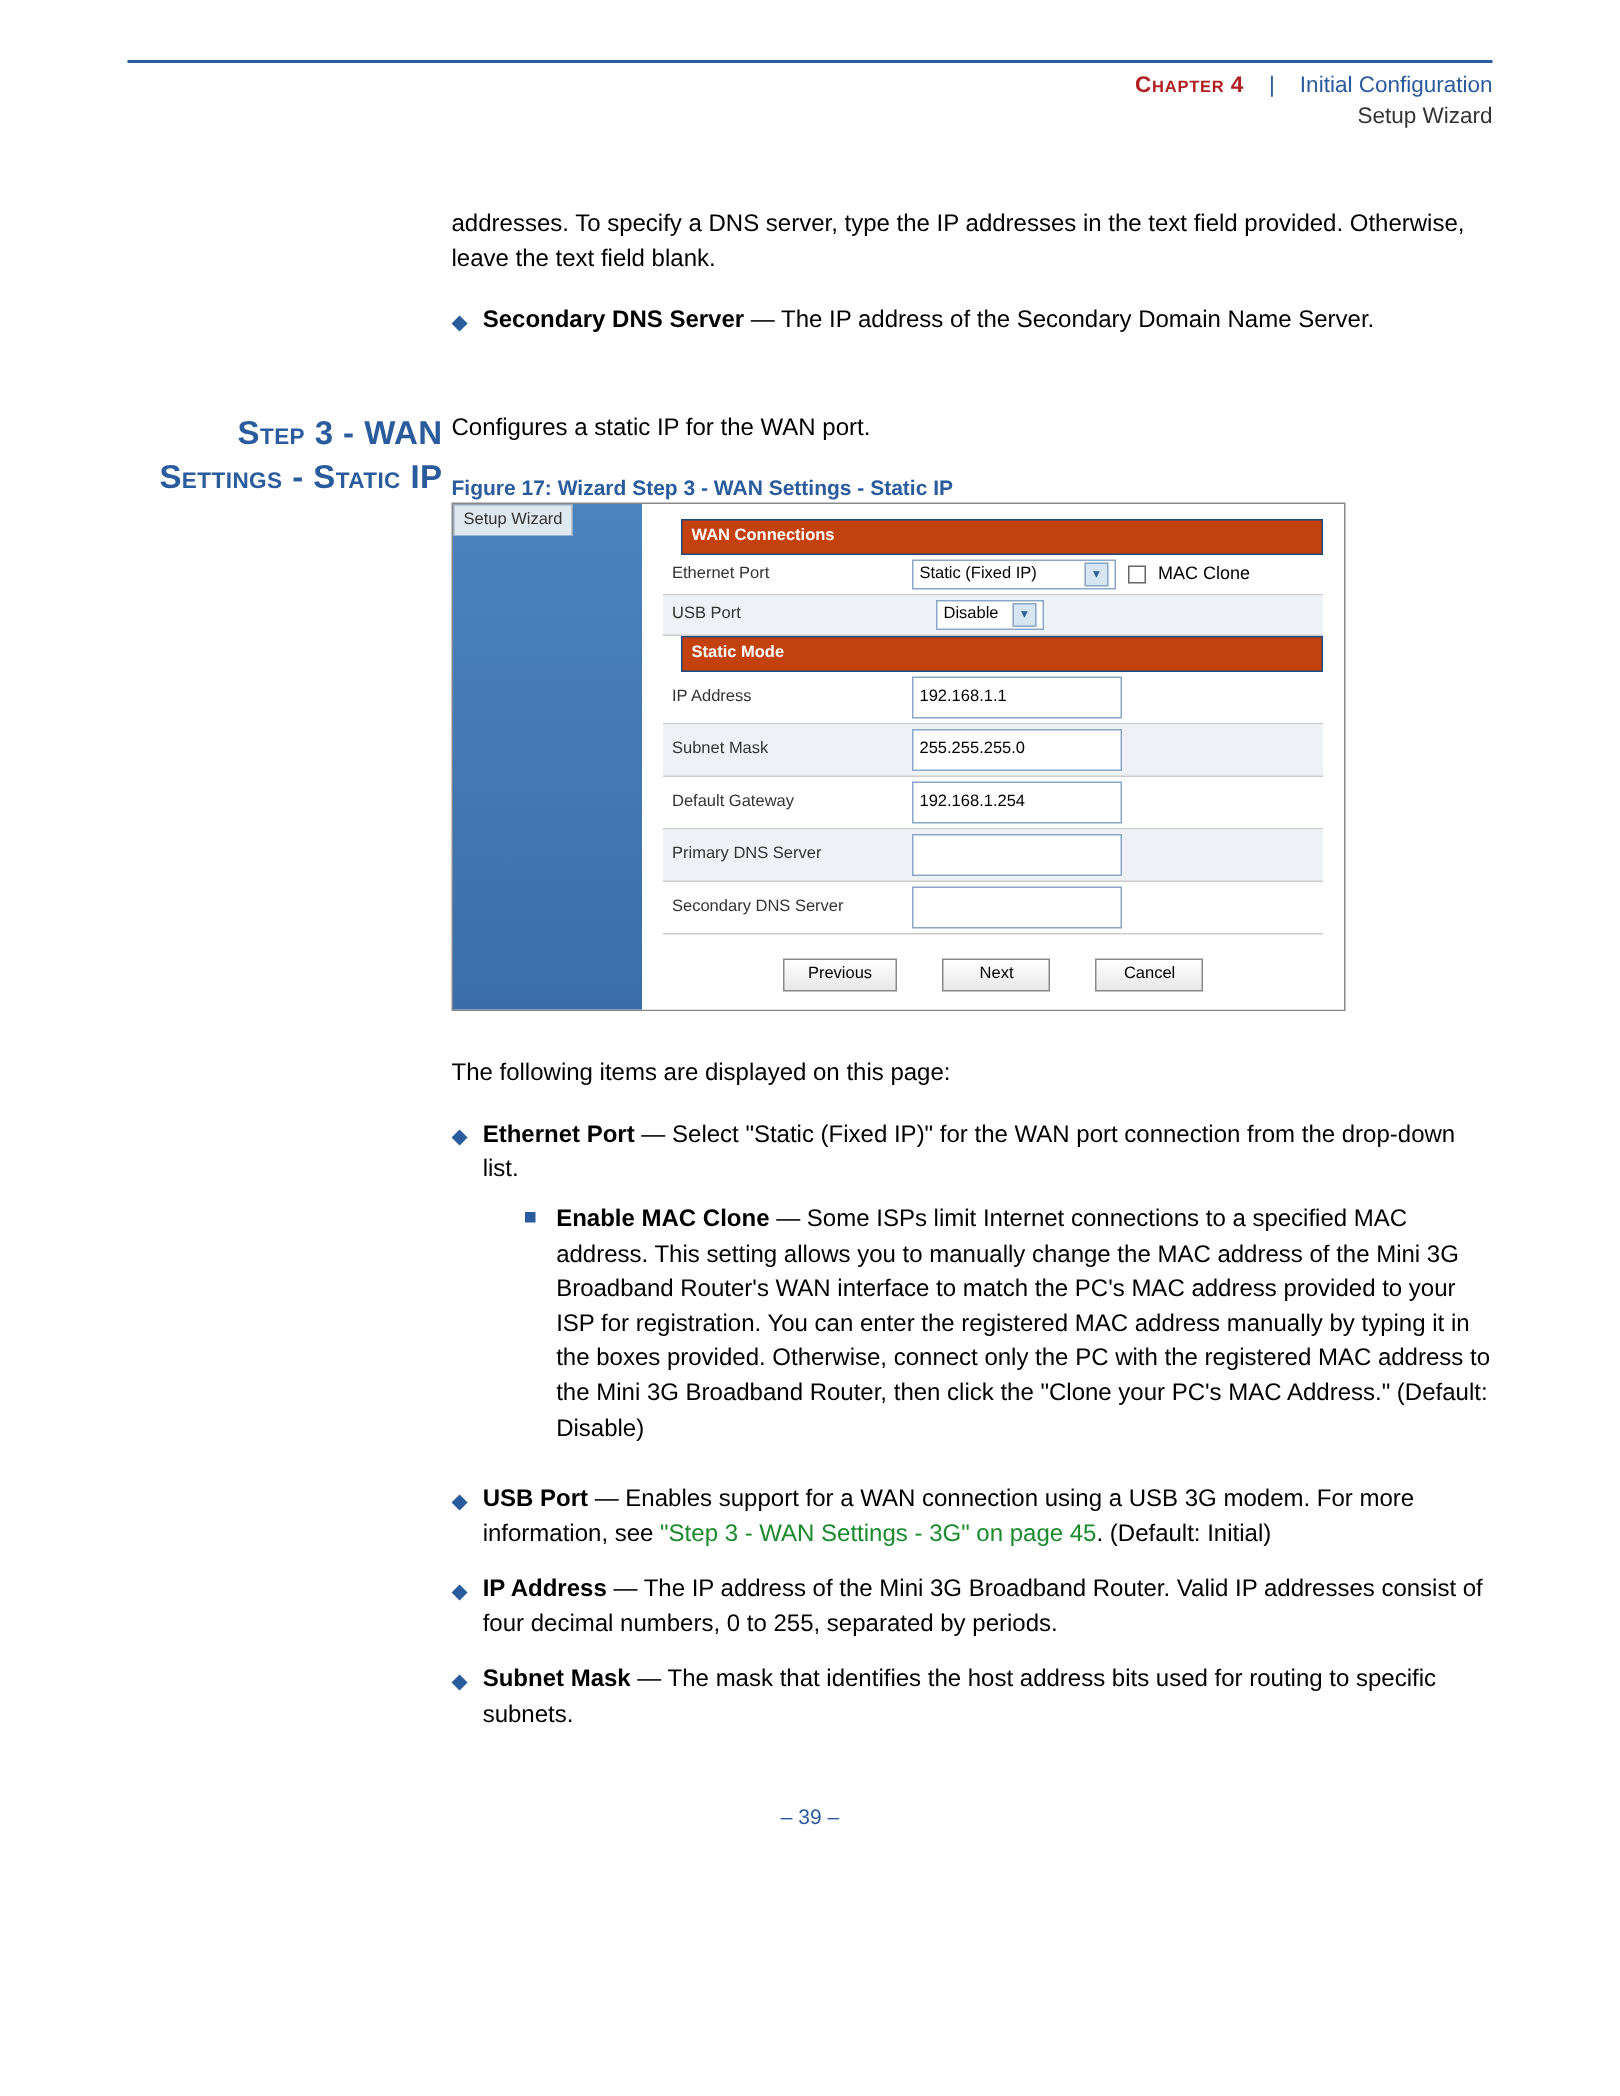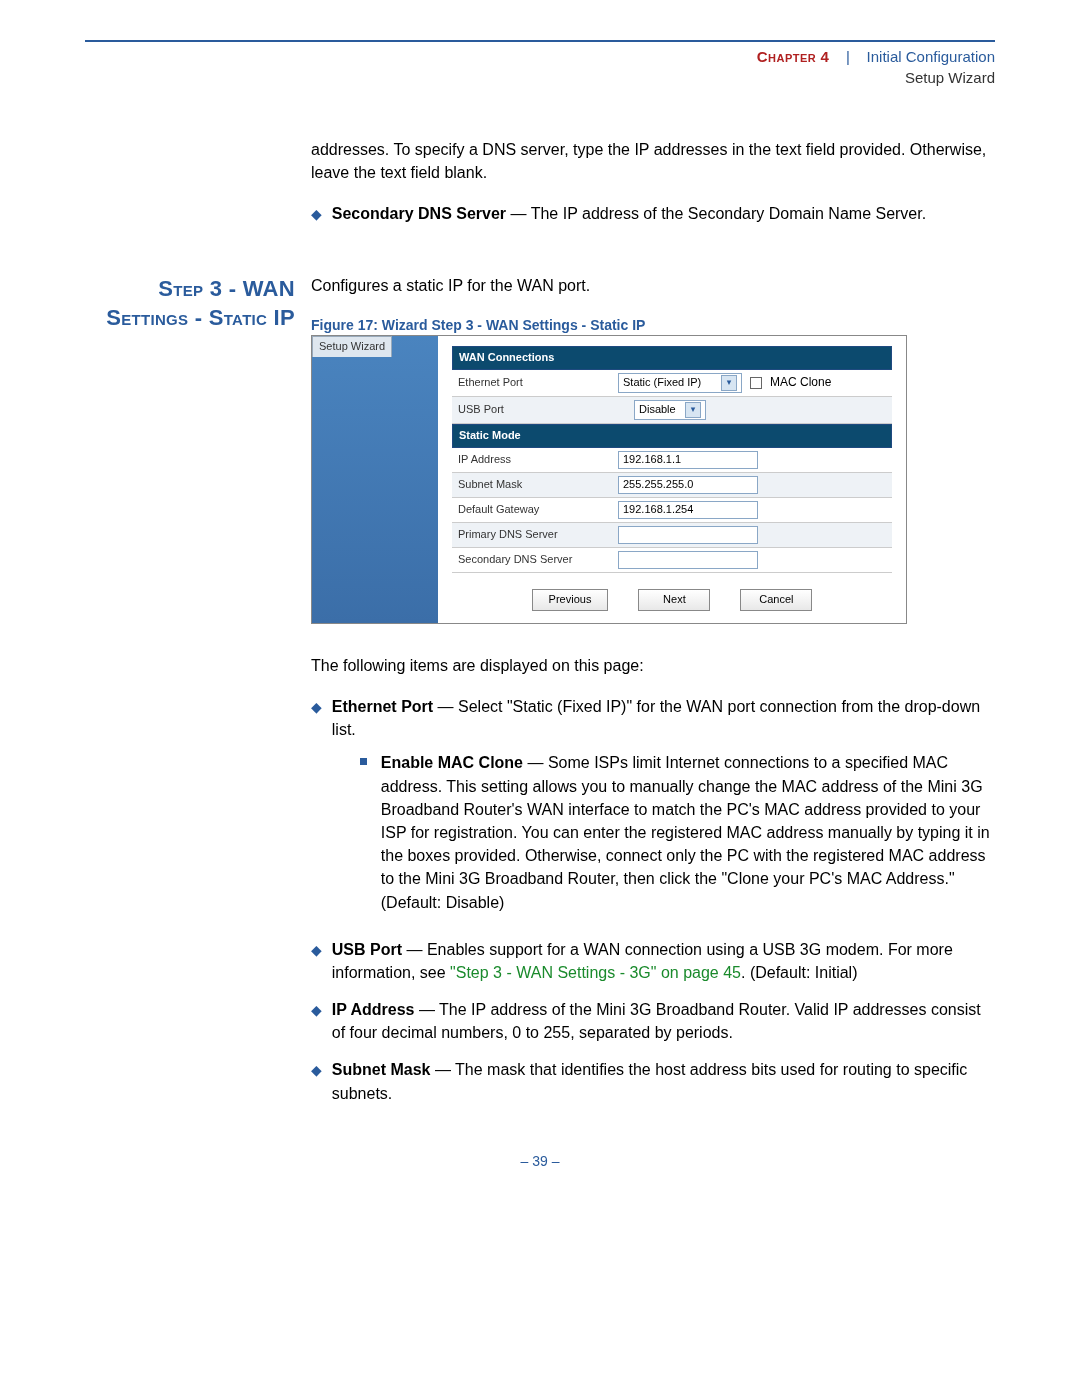--- a/index.html
+++ b/index.html
@@ -25,21 +25,21 @@
     margin-bottom: 50px;
   }
   .chapter-line { color: #2a5b9c; }
   .chapter-small { font-variant: small-caps; font-weight: bold; color: #b02020; letter-spacing: .5px; }
   .chapter-sep { color: #2a5b9c; }
   .chapter-title { color: #2a5b9c; text-align: right; }
   .subtitle { color: #333; }
   .content {
     display: grid;
     grid-template-columns: 210px 1fr;
-    column-gap: 16px;
+    column-gap: 6px;
   }
   .left-col { }
   .right-col { font-size: 16px; line-height: 1.45; }
   .para { margin: 0 0 18px 0; }
   .bullet-list { margin: 0 0 18px 0; }
   .bullet-item {
     display: flex;
     margin: 0 0 14px 0;
   }
   .diamond {
@@ -114,26 +114,27 @@
     background: #fff;
     padding: 10px 14px 12px 14px;
   }
   .wiz-note {
     color: #c00;
     font-size: 11px;
     line-height: 1.35;
     margin-bottom: 40px;
   }
   .wiz-section-head {
-    background: #0c4a6e;
+    background: #c2410c;
     color: #fff;
     font-weight: bold;
     font-size: 11px;
     padding: 3px 6px;
     border: 1px solid #1f4a80;
+    margin-left: 12px;
   }
   .wiz-row {
     display: flex;
     align-items: center;
     border-bottom: 1px solid #ccc;
     padding: 3px 6px;
     min-height: 24px;
   }
   .wiz-row:nth-child(even) { background: #eef2f6; }
   .wiz-label {
@@ -164,21 +165,21 @@
     border: 1px solid #8aa7c6;
     display: inline-flex;
     align-items: center;
     justify-content: center;
     font-size: 9px;
     color: #2a5b9c;
   }
   .wiz-input {
     border: 1px solid #8aa7c6;
     background: #fff;
-    height: 18px;
+    height: 28px;
     width: 140px;
     padding: 0 4px;
     font-size: 11px;
     display: inline-flex;
     align-items: center;
   }
   .wiz-chk {
     width: 12px; height: 12px;
     border: 1px solid #666;
     display: inline-block;
@@ -243,21 +244,21 @@
         <div class="wiz-side">
           <div class="wiz-tab">Setup Wizard</div>
         </div>
         <div class="wiz-main">
 
           <div class="wiz-section-head">WAN Connections</div>
           <div>
             <div class="wiz-row">
               <div class="wiz-label">Ethernet Port</div>
               <div class="wiz-ctrl">
-                <span class="wiz-select" style="width:124px;">
+                <span class="wiz-select" style="width:136px;">
                   <span style="flex:1;">Static (Fixed IP)</span>
                   <span class="arrow">▾</span>
                 </span>
                 <span class="wiz-chk"></span>
                 <span>MAC Clone</span>
               </div>
             </div>
             <div class="wiz-row">
               <div class="wiz-label">USB Port</div>
               <div class="wiz-ctrl">

